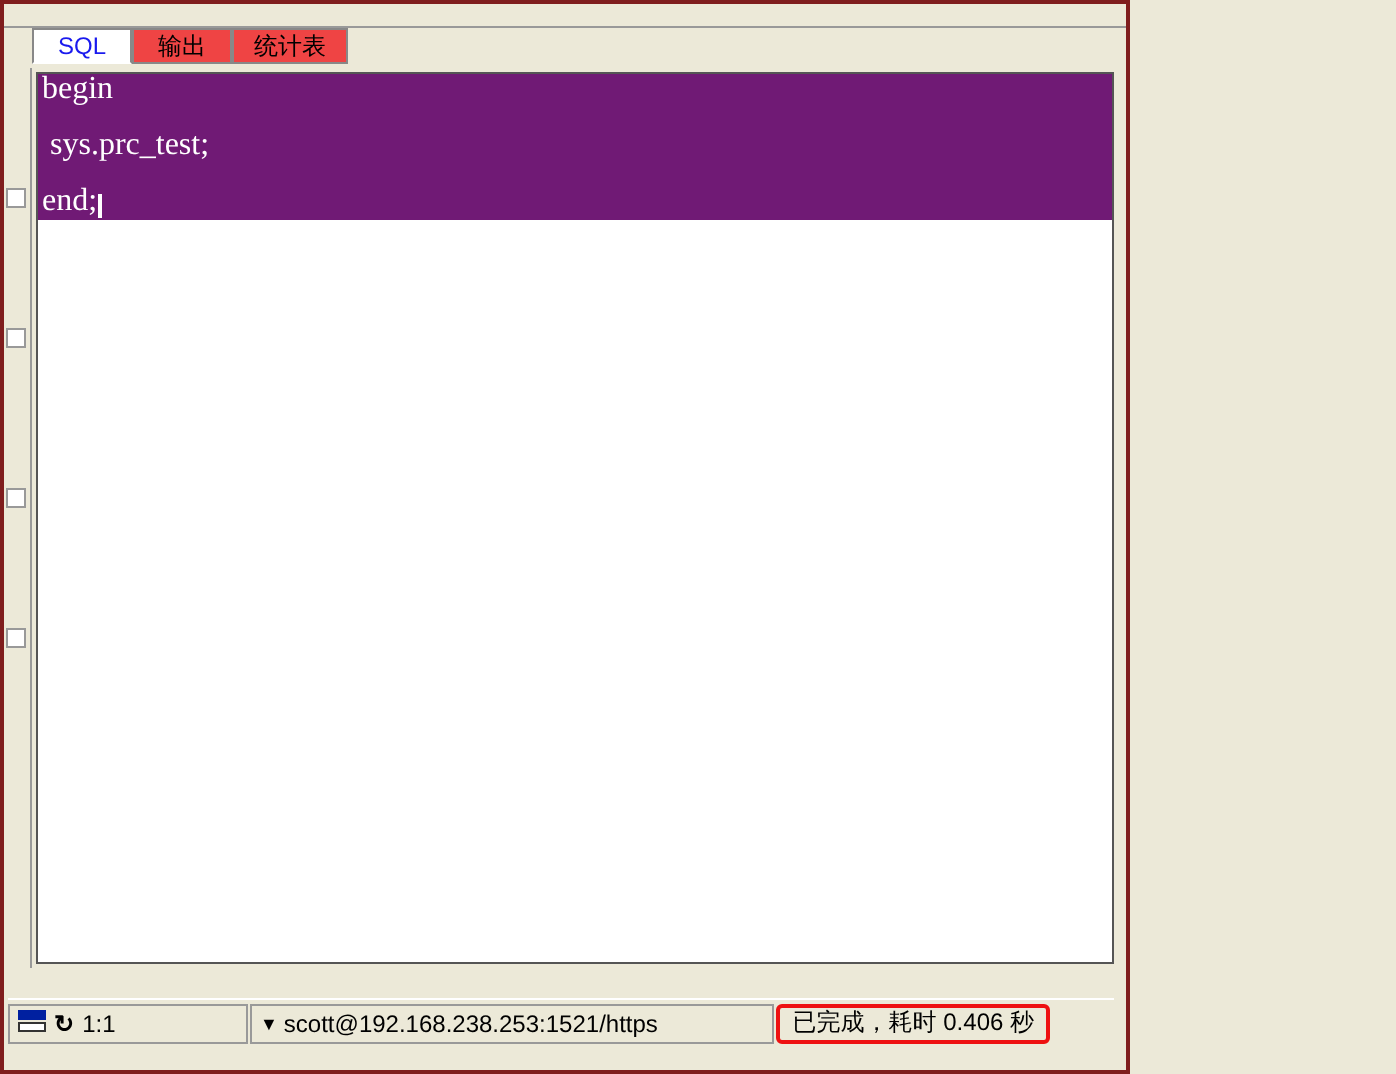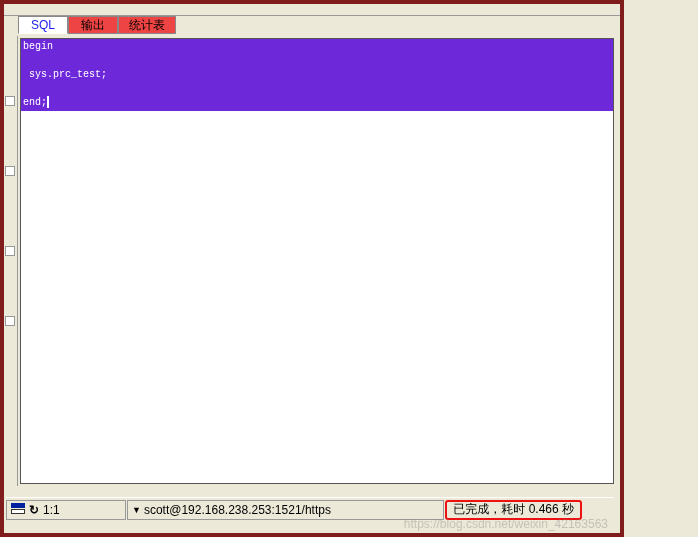--- a/index.html
+++ b/index.html
@@ -8,22 +8,22 @@
   font-size: 12px;
   background: #ece9d8;
   width: 698px;
   height: 537px;
   overflow: hidden;
   position: relative;
 }
 .outer-frame {
   position: absolute;
   left: 0; top: 0;
-  width: 624px; height: 537px;
-  border: 4px solid #7f1d1d;
+  width: 565px; height: 537px;
+  border: 2px solid #7f1d1d;
   background: #ece9d8;
 }
 .top-strip {
   height: 12px;
   background: #ece9d8;
   border-bottom: 1px solid #999;
 }
 .tab-row {
   display: flex;
   height: 20px;
@@ -64,24 +64,24 @@
 }
 .editor-wrap {
   flex: 1;
   border: 1px solid #555;
   background: #fff;
   margin: 2px 6px 2px 2px;
   position: relative;
   overflow: hidden;
 }
 .editor-selected {
-  background: #6d28d9;
+  background: #701a75;
   color: #fff;
-  font-family: Liberation Mono, monospace;
-  font-size: 10px;
+  font-family: Liberation Serif, serif;
+  font-size: 16px;
   line-height: 14px;
   white-space: pre;
   padding: 1px 2px;
 }
 .editor-whitespace {
   background: #fff;
   height: 380px;
 }
 .cursor-spot {
   display: inline-block;
@@ -183,18 +183,17 @@
           <span class="bar-w"></span>
       </span>
       <span class="refresh-icon">↻</span>
       <span>1:1</span>
     </div>
     <div class="sb-cell" style="flex:1;">
       <span class="dropdown-arrow">▼</span>
       <span>scott@192.168.238.253:1521/https</span>
     </div>
     <div class="status-done">
-      <span>已完成，耗时 0.466 秒</span>
+      <span>已完成，耗时 0.406 秒</span>
     </div>
   </div>
 
-  <div class="watermark">https://blog.csdn.net/weixin_42163563</div>
 </div>
 
 </body></html>

